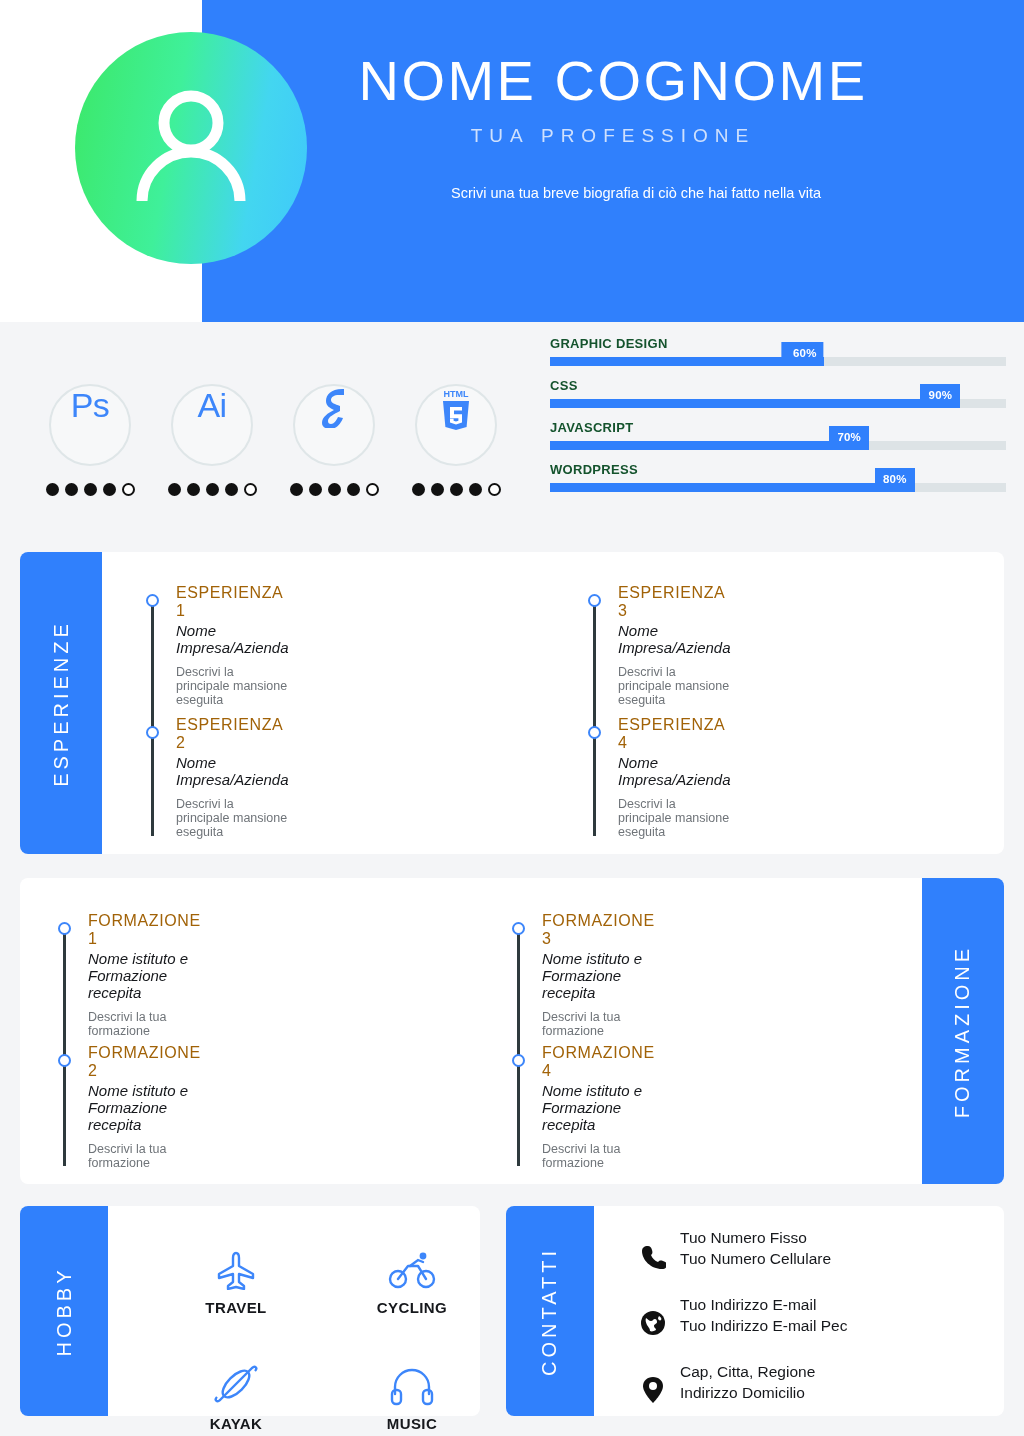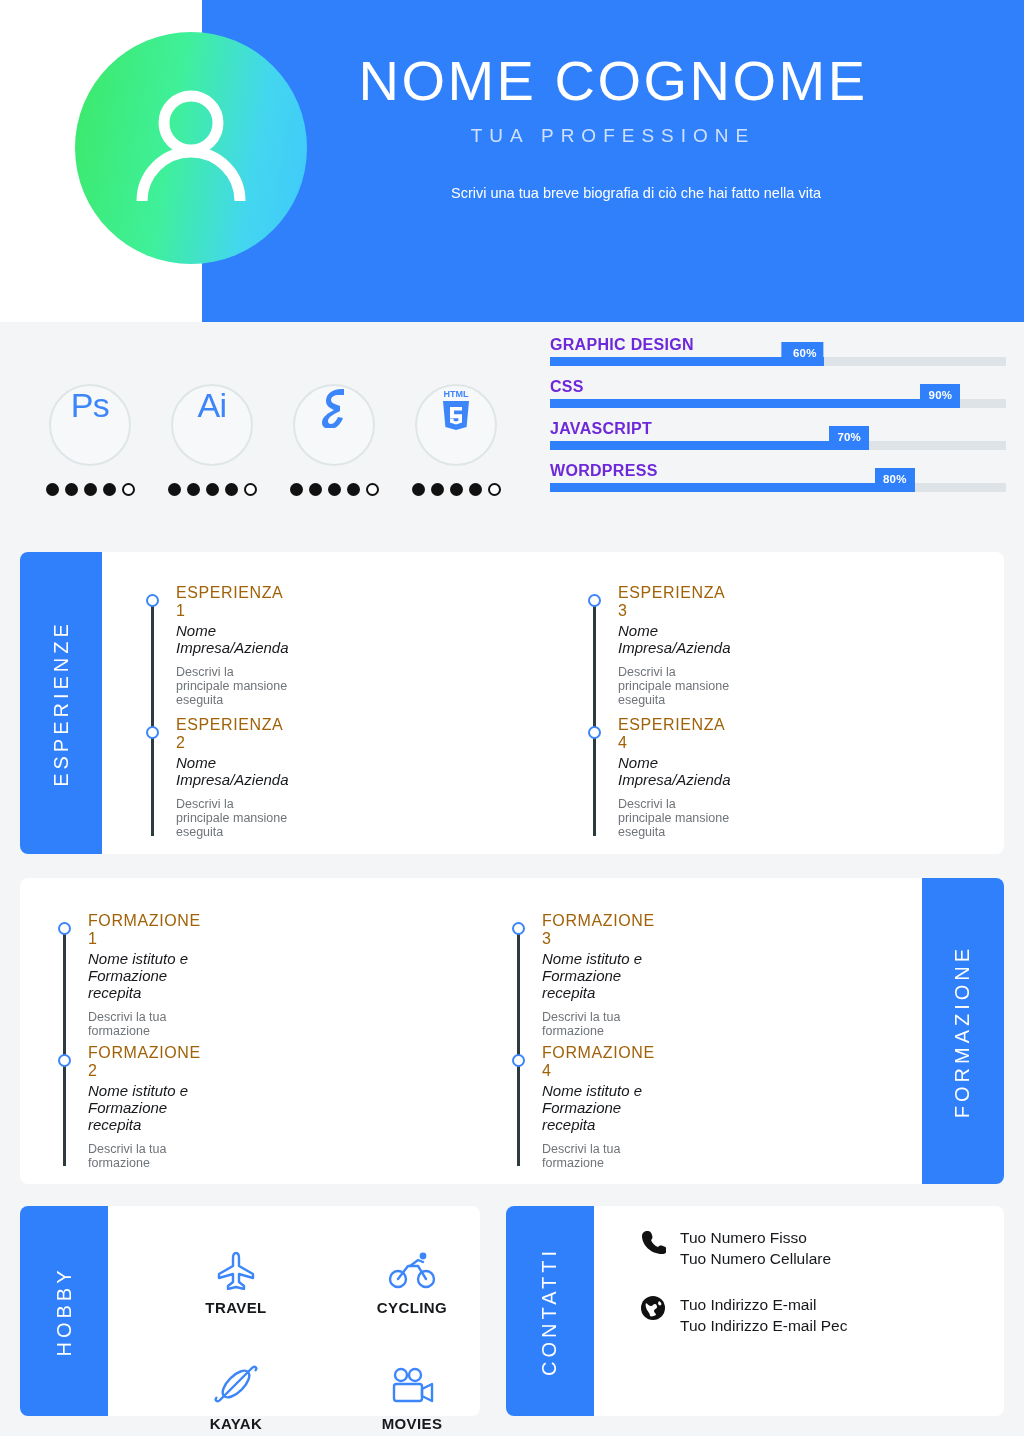--- a/index.html
+++ b/index.html
@@ -48,22 +48,22 @@
     background: #f7f8f9; display: flex; align-items: flex-start; justify-content: center;
   }
   .sw-label { font-size: 34px; color: #3d86fa; font-weight: 400; letter-spacing: -0.5px; }
   .dots { margin-top: 17px; display: flex; gap: 6px; }
   .dot { width: 13px; height: 13px; border-radius: 50%; background: #111111; }
   .dot.empty { background: #ffffff; border: 2px solid #111111; }
 
   .bars { position: absolute; left: 550px; top: 8px; width: 456px; }
   .bar-block { position: relative; height: 42px; margin-bottom: 0px; }
   .bar-name {
-    position: absolute; left: 0; top: 6px; font-size: 16px; font-weight: 700;
-    color: #6d28d9; letter-spacing: 0.3px; z-index: 3;
+    position: absolute; left: 0; top: 6px; font-size: 13px; font-weight: 700;
+    color: #14532d; letter-spacing: 0.3px; z-index: 3;
   }
   .bar-track {
     position: absolute; left: 0; bottom: 6px; width: 456px; height: 9px;
     background: #dde3e6;
   }
   .bar-fill { position: absolute; left: 0; top: 0; height: 9px; background: #3080fc; }
   .bar-tag {
     position: absolute; bottom: 9px; height: 21px; min-width: 40px; padding: 0 7px;
     background: #3080fc; color: #ffffff; font-size: 11.5px; font-weight: 700;
     display: flex; align-items: center; justify-content: center; transform: translateX(-100%);
@@ -101,21 +101,21 @@
     display: grid; grid-template-columns: repeat(2, 1fr); row-gap: 44px;
   }
   .hb-item { display: flex; flex-direction: column; align-items: center; }
   .hb-icon { height: 46px; display: flex; align-items: flex-end; justify-content: center; }
   .hb-label {
     font-size: 15px; font-weight: 700; color: #16181c; margin-top: 9px; letter-spacing: 0.4px;
   }
 
   
   .ct-list { position: absolute; left: 126px; top: 22px; }
-  .ct-row { display: flex; align-items: flex-start; margin-bottom: 26px; }
+  .ct-row { display: flex; align-items: flex-end; margin-bottom: 26px; }
   .ct-icon { width: 42px; display: flex; justify-content: center; }
   .ct-text { margin-left: 6px; }
   .ct-text div { font-size: 15.5px; color: #16181c; line-height: 1.33; }
 </style>
 </head>
 <body>
 
 <div class="header">
   <div class="header-panel"></div>
 
@@ -354,31 +354,20 @@
       <div class="hb-icon">
         <svg width="46" height="44" viewBox="0 0 46 44">
           <ellipse cx="23" cy="22" rx="8" ry="17" fill="none" stroke="#3d86fa" stroke-width="2.4" transform="rotate(45 23 22)"></ellipse>
           <path d="M7 38 L39 6" fill="none" stroke="#3d86fa" stroke-width="2.4" stroke-linecap="round"></path>
           <path d="M39 6 c3 -3 6 0 3 3 M7 38 c-3 3 -6 0 -3 -3" fill="none" stroke="#3d86fa" stroke-width="2.4"></path>
         </svg>
       </div>
       <div class="hb-label">KAYAK</div>
     </div>
 
-    <div class="hb-item">
-      <div class="hb-icon">
-        <svg width="48" height="40" viewBox="0 0 48 40">
-          <circle cx="13" cy="9" r="6" fill="none" stroke="#3d86fa" stroke-width="2.4"></circle>
-          <circle cx="27" cy="9" r="6" fill="none" stroke="#3d86fa" stroke-width="2.4"></circle>
-          <rect x="6" y="18" width="28" height="17" rx="2.5" fill="none" stroke="#3d86fa" stroke-width="2.4"></rect>
-          <path d="M34 23 L44 18 L44 35 L34 30 z" fill="none" stroke="#3d86fa" stroke-width="2.4" stroke-linejoin="round"></path>
-        </svg>
-      </div>
-      <div class="hb-label">MOVIES</div>
-    </div>
 
     <div class="hb-item">
       <div class="hb-icon">
         <svg width="44" height="40" viewBox="0 0 44 40">
           <path d="M5 28 L5 21 a17 17 0 0 1 34 0 L39 28" fill="none" stroke="#3d86fa" stroke-width="2.4" stroke-linecap="round"></path>
           <rect x="2" y="24" width="9" height="14" rx="4" fill="none" stroke="#3d86fa" stroke-width="2.4"></rect>
           <rect x="33" y="24" width="9" height="14" rx="4" fill="none" stroke="#3d86fa" stroke-width="2.4"></rect>
         </svg>
       </div>
       <div class="hb-label">MUSIC</div>
@@ -425,14 +414,26 @@
           <path d="M6 8 c2 1 3 3 5 3 c2 0 2 -2 4 -2 c1 0 2 1 2 3 c0 2 -3 2 -3 4 c0 2 2 2 2 4 c-2 1 -4 2 -6 1 c0 -3 -2 -4 -3 -6 c-1 -2 -2 -5 -1 -7 z" fill="#ffffff"></path>
           <path d="M19 6 c2 1 3 3 2 4 c-1 1 -3 0 -3 -2 z" fill="#ffffff"></path>
         </svg>
       </div>
       <div class="ct-text">
         <div>Tuo Indirizzo E-mail</div>
         <div>Tuo Indirizzo E-mail Pec</div>
       </div>
     </div>
 
+    <div class="ct-row">
+      <div class="ct-icon">
+        <svg width="26" height="28" viewBox="0 0 26 28">
+          <path d="M13 1 C7 1 3 5 3 10 c0 7 10 17 10 17 s10 -10 10 -17 c0 -5 -4 -9 -10 -9 z" fill="#111111"></path>
+          <circle cx="13" cy="10" r="4" fill="#ffffff"></circle>
+        </svg>
+      </div>
+      <div class="ct-text">
+        <div>Cap, Citta, Regione</div>
+        <div>Indirizzo Domicilio</div>
+      </div>
+    </div>
   </div>
 </div>
 
 </body></html>

